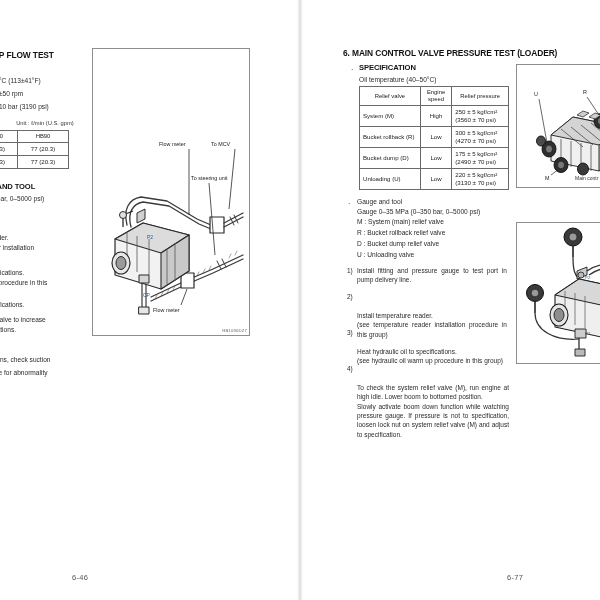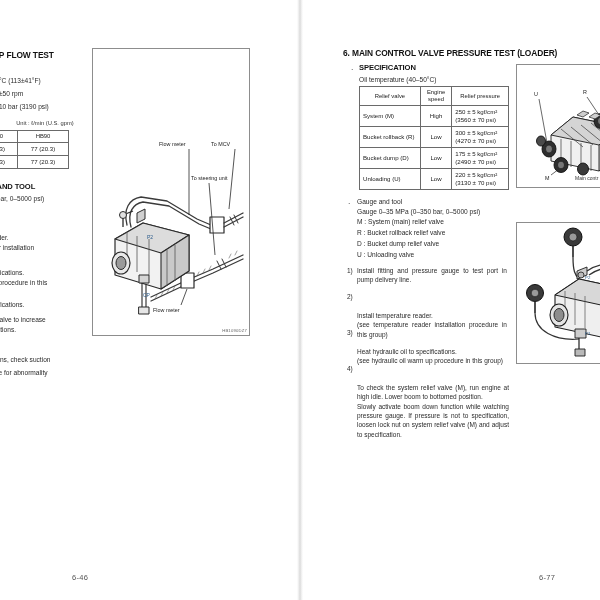--- a/index.html
+++ b/index.html
@@ -37,21 +37,21 @@
   .page-right { left: 303px; width: 254px; }
 
   .page-num {
     position: absolute;
     bottom: 18px;
     font-size: 7.5px;
     color: #555;
     letter-spacing: .3px;
   }
   .page-left  .page-num { left: 72px; }
-  .page-right .page-num { left: 204px; margin-left: 32px; }
+  .page-right .page-num { left: 204px; }
 
   
   .sec-title {
     font-size: 8.4px;
     font-weight: bold;
     letter-spacing: -0.1px;
     color: #111;
     white-space: nowrap;
   }
   .sub-title {

